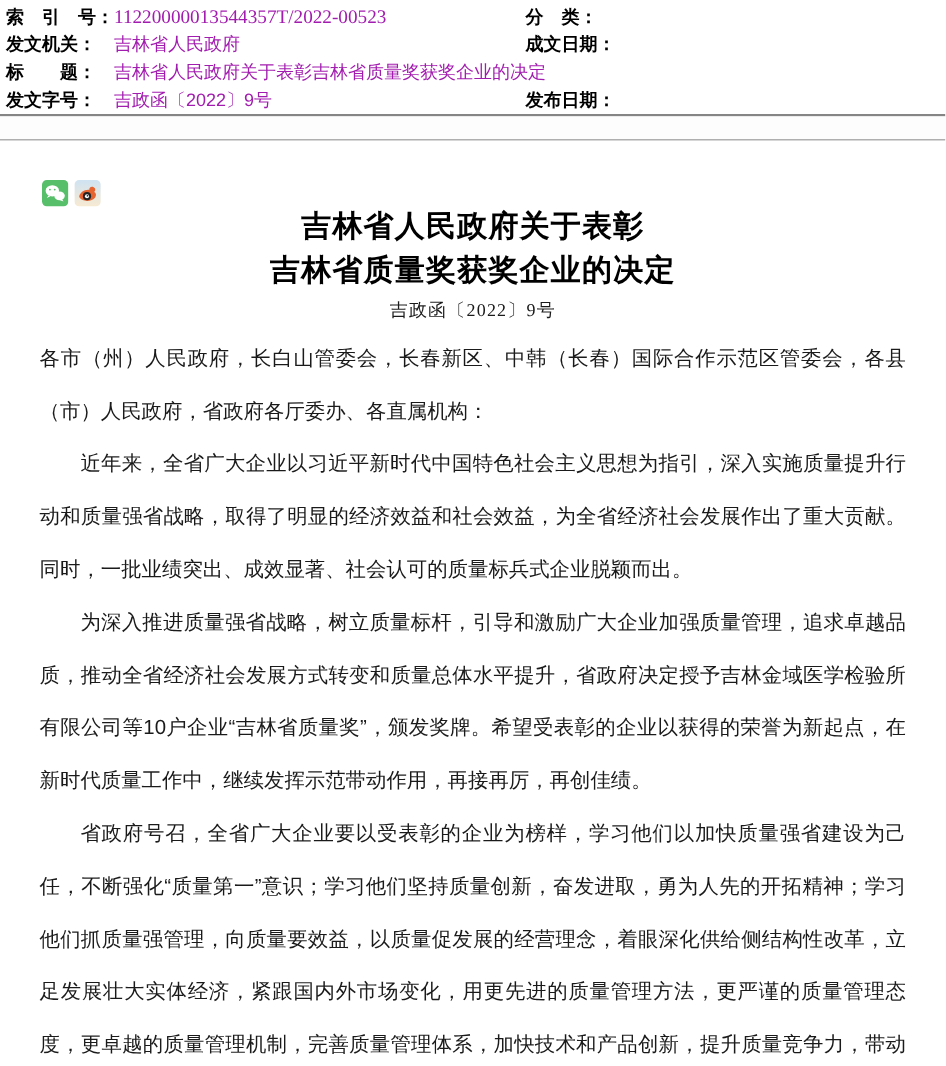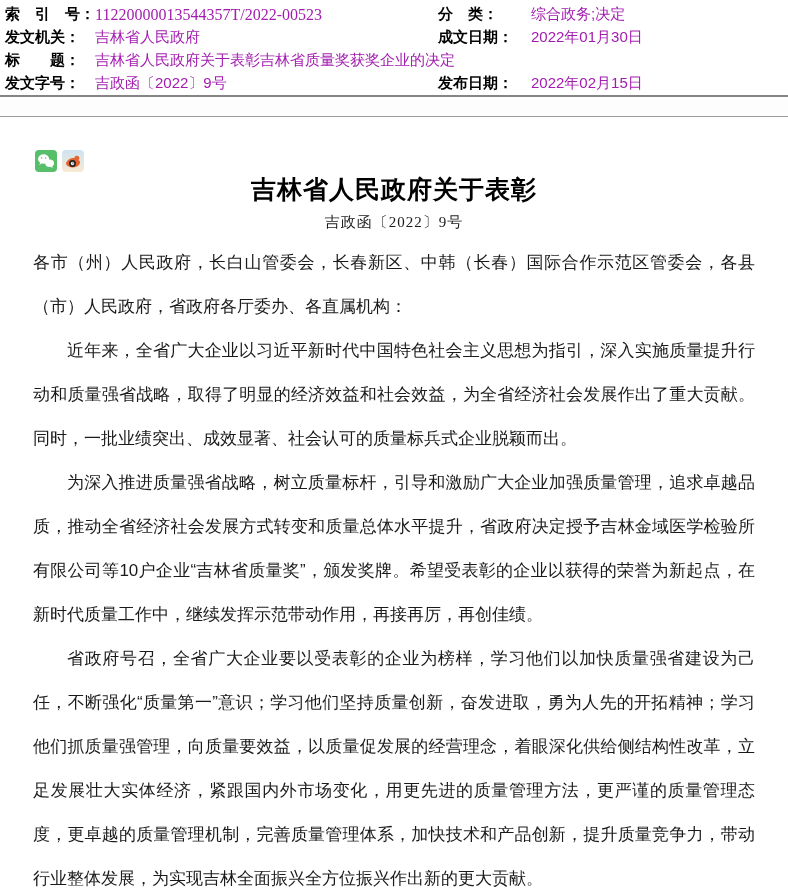--- a/index.html
+++ b/index.html
@@ -61,37 +61,34 @@
 </head>
 <body>
 
 <div class="page">
 
   <div class="meta-table">
     <div class="meta-row">
       <span class="meta-label">索　引　号：</span>
       <span class="meta-value numeric">11220000013544357T/2022-00523</span>
       <span class="meta-label">分　类：</span>
-      <span class="meta-value">综合政务;决定</span>
     </div>
     <div class="meta-row">
       <span class="meta-label">发文机关：</span>
       <span class="meta-value">吉林省人民政府</span>
       <span class="meta-label">成文日期：</span>
-      <span class="meta-value">2022年01月30日</span>
     </div>
     <div class="meta-row title-row">
       <span class="meta-label">标　　题：</span>
       <span class="meta-value">吉林省人民政府关于表彰吉林省质量奖获奖企业的决定</span>
     </div>
     <div class="meta-row">
       <span class="meta-label">发文字号：</span>
       <span class="meta-value">吉政函〔2022〕9号</span>
       <span class="meta-label">发布日期：</span>
-      <span class="meta-value">2022年02月15日</span>
     </div>
   </div>
 
   <div class="divider-band"></div>
 
   <div class="doc">
 
     <div class="share-icons">
       <span>
         <svg width="22" height="22" viewBox="0 0 22 22">
@@ -116,20 +113,21 @@
           <path d="M4 14 C4 10.5 9 7.5 12.5 8.2 C12 6.5 14 5 16 6 C18 7 17.5 9 16.5 10 C18.5 11 18.5 13.5 16.5 15.5 C13.5 18.5 5.5 18 4 14 Z" fill="#e6622e"></path>
           <circle cx="10.5" cy="13.5" r="3.4" fill="#222222"></circle>
           <circle cx="10.5" cy="13.5" r="1.7" fill="#ffffff"></circle>
           <circle cx="10.9" cy="13.1" r="0.7" fill="#222222"></circle>
         </svg>
       </span>
     </div>
 
     <div class="doc-title">
       <div>吉林省人民政府关于表彰</div>
+      <div>吉林省质量奖获奖企业的决定</div>
     </div>
 
     <div class="doc-number">吉政函〔2022〕9号</div>
 
     <div class="doc-body">
       <p class="no-indent">各市（州）人民政府，长白山管委会，长春新区、中韩（长春）国际合作示范区管委会，各县（市）人民政府，省政府各厅委办、各直属机构：</p>
       <p>近年来，全省广大企业以习近平新时代中国特色社会主义思想为指引，深入实施质量提升行动和质量强省战略，取得了明显的经济效益和社会效益，为全省经济社会发展作出了重大贡献。同时，一批业绩突出、成效显著、社会认可的质量标兵式企业脱颖而出。</p>
       <p>为深入推进质量强省战略，树立质量标杆，引导和激励广大企业加强质量管理，追求卓越品质，推动全省经济社会发展方式转变和质量总体水平提升，省政府决定授予吉林金域医学检验所有限公司等10户企业“吉林省质量奖”，颁发奖牌。希望受表彰的企业以获得的荣誉为新起点，在新时代质量工作中，继续发挥示范带动作用，再接再厉，再创佳绩。</p>
       <p>省政府号召，全省广大企业要以受表彰的企业为榜样，学习他们以加快质量强省建设为己任，不断强化“质量第一”意识；学习他们坚持质量创新，奋发进取，勇为人先的开拓精神；学习他们抓质量强管理，向质量要效益，以质量促发展的经营理念，着眼深化供给侧结构性改革，立足发展壮大实体经济，紧跟国内外市场变化，用更先进的质量管理方法，更严谨的质量管理态度，更卓越的质量管理机制，完善质量管理体系，加快技术和产品创新，提升质量竞争力，带动行业整体发展，为实现吉林全面振兴全方位振兴作出新的更大贡献。</p>
     </div>

